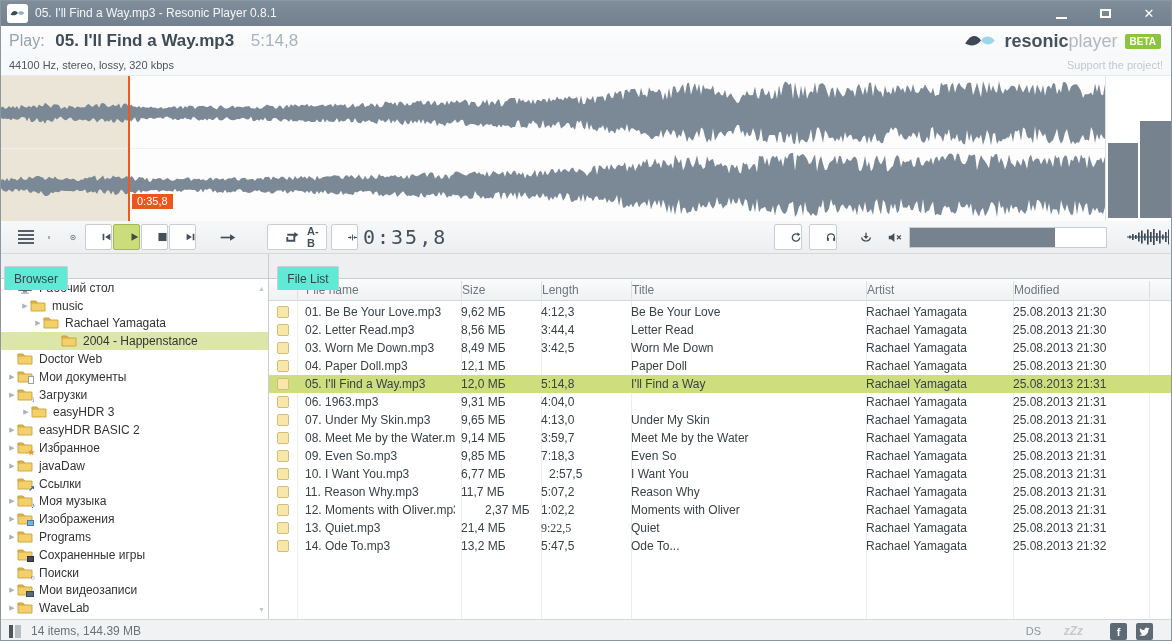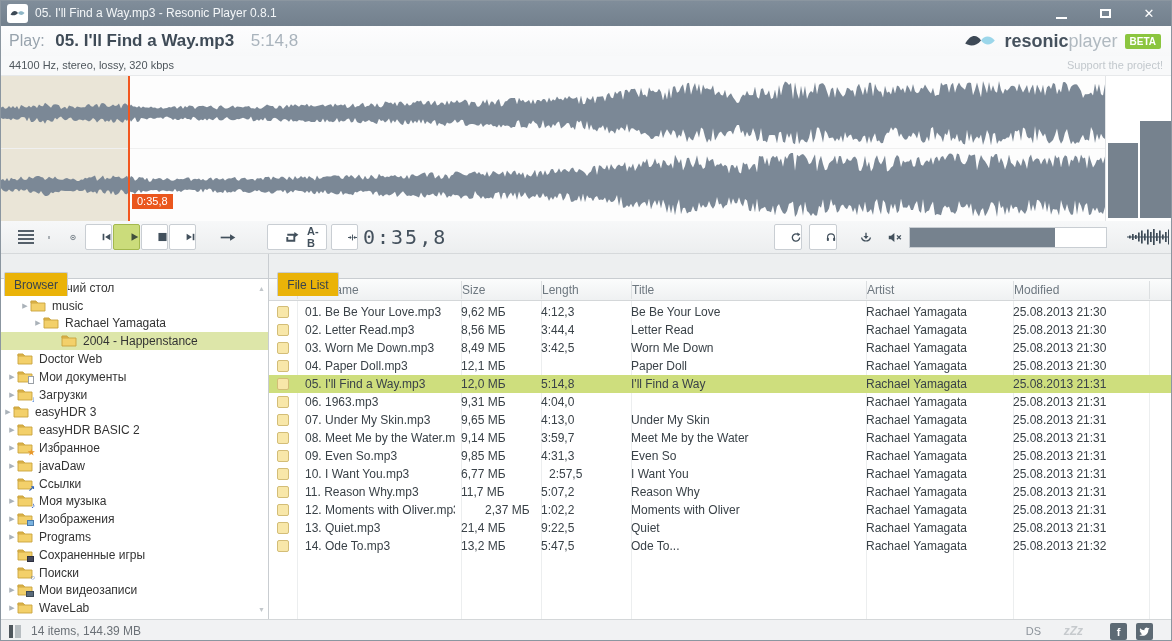--- a/index.html
+++ b/index.html
@@ -63,21 +63,21 @@
   .volume-slider { position:absolute; left:908px; top:6px; width:198px; height:21px;
                    background:#fff; border:1px solid #c9ced3; }
   .volume-fill { height:100%; background:#76828e; }
   .hamburger-lines div { width:16px; height:2px; background:#55606a; margin:2px 0; }
   .redbar-glyph { width:5px; height:13px; background:#c13b49; border-radius:1px; }
 
   
   .main { position:absolute; left:0; top:253px; width:100%; height:365px; }
   .tab-bar { position:absolute; left:0; top:0; width:100%; height:25px; background:#edeff0;
              border-bottom:1px solid #c9cdd1; }
-  .tab { position:absolute; top:18px; height:24px; background:#eab308; border:1px solid #c9cdd1;
+  .tab { position:absolute; top:12px; height:24px; background:#5eead4; border:1px solid #c9cdd1;
          border-bottom:none; border-radius:2px 2px 0 0; font-size:12px; color:#3a444c;
          display:flex; align-items:center; justify-content:center; z-index:2; }
   .browser-panel { position:absolute; left:0; top:0; width:268px; height:365px; background:#fff;
                    border-right:1px solid #c9cdd1; }
   .tree-body { position:absolute; left:0; top:25px; width:100%; height:340px; overflow:hidden; background:#fff; }
   .tree-row { position:relative; height:17.8px; display:flex; align-items:center; font-size:12px;
               color:#333; white-space:nowrap; }
   .tree-row.selected { background:#dde6a9; }
   .tree-arrow { width:10px; font-size:7px; color:#aab2b9; text-align:center; flex:none; }
   .tree-icon { position:relative; width:17px; height:14px; margin-right:5px; flex:none; }
@@ -358,21 +358,21 @@
             <span>Мои документы</span>
           </div>
           <div class="tree-row" style="padding-left: 6px;">
             <span class="tree-arrow">▶</span>
             <span class="tree-icon"><svg width="16" height="13" viewBox="0 0 16 13">
                 <path d="M1 2.2 L6 2.2 L7.6 4 L15 4 L15 12 L1 12 Z" fill="#f3d06a" stroke="#c9a33c" stroke-width="0.9"></path>
                 <path d="M1 2.2 L6 2.2 L7.6 4 L1 4 Z" fill="#e6ba4c" stroke="#c9a33c" stroke-width="0.9"></path>
               </svg><span class="ovl" style="color:#1e62c8">↓</span></span>
             <span>Загрузки</span>
           </div>
-          <div class="tree-row" style="padding-left: 2px;">
+          <div class="tree-row" style="padding-left: 20px;">
             <span class="tree-arrow">▶</span>
             <span class="tree-icon"><svg width="16" height="13" viewBox="0 0 16 13">
                 <path d="M1 2.2 L6 2.2 L7.6 4 L15 4 L15 12 L1 12 Z" fill="#f3d06a" stroke="#c9a33c" stroke-width="0.9"></path>
                 <path d="M1 2.2 L6 2.2 L7.6 4 L1 4 Z" fill="#e6ba4c" stroke="#c9a33c" stroke-width="0.9"></path>
               </svg></span>
             <span>easyHDR 3</span>
           </div>
           <div class="tree-row" style="padding-left: 6px;">
             <span class="tree-arrow">▶</span>
             <span class="tree-icon"><svg width="16" height="13" viewBox="0 0 16 13">
@@ -563,21 +563,21 @@
             <span class="cell" style="left: 192px; width: 76px;">9,14 МБ</span>
             <span class="cell" style="left: 272px; width: 86px;">3:59,7</span>
             <span class="cell" style="left: 362px; width: 231px;">Meet Me by the Water</span>
             <span class="cell" style="left: 597px; width: 143px;">Rachael Yamagata</span>
             <span class="cell" style="left: 744px; width: 132px;">25.08.2013 21:31</span>
           </div>
           <div class="file-row" style="top: 146px;">
             <div class="file-icon"></div>
             <span class="cell" style="left: 36px; width: 150px;">09. Even So.mp3</span>
             <span class="cell" style="left: 192px; width: 76px;">9,85 МБ</span>
-            <span class="cell" style="left: 272px; width: 86px;">4:31,3</span>
+            <span class="cell" style="left: 272px; width: 86px;">7:18,3</span>
             <span class="cell" style="left: 362px; width: 231px;">Even So</span>
             <span class="cell" style="left: 597px; width: 143px;">Rachael Yamagata</span>
             <span class="cell" style="left: 744px; width: 132px;">25.08.2013 21:31</span>
           </div>
           <div class="file-row" style="top: 164px;">
             <div class="file-icon"></div>
             <span class="cell" style="left: 36px; width: 150px;">10. I Want You.mp3</span>
             <span class="cell" style="left: 192px; width: 76px;">6,77 МБ</span>
             <span class="cell" style="left: 272px; width: 86px; margin-left: 8px;">2:57,5</span>
             <span class="cell" style="left: 362px; width: 231px;">I Want You</span>
@@ -599,21 +599,21 @@
             <span class="cell" style="left: 192px; width: 76px; margin-left: 24px;">2,37 МБ</span>
             <span class="cell" style="left: 272px; width: 86px;">1:02,2</span>
             <span class="cell" style="left: 362px; width: 231px;">Moments with Oliver</span>
             <span class="cell" style="left: 597px; width: 143px;">Rachael Yamagata</span>
             <span class="cell" style="left: 744px; width: 132px;">25.08.2013 21:31</span>
           </div>
           <div class="file-row" style="top: 218px;">
             <div class="file-icon"></div>
             <span class="cell" style="left: 36px; width: 150px;">13. Quiet.mp3</span>
             <span class="cell" style="left: 192px; width: 76px;">21,4 МБ</span>
-            <span class="cell" style="left: 272px; width: 86px;">9:22,5</span>
+            <span class="cell" style="left: 272px; width: 86px; font-family: Liberation Serif, serif;">9:22,5</span>
             <span class="cell" style="left: 362px; width: 231px;">Quiet</span>
             <span class="cell" style="left: 597px; width: 143px;">Rachael Yamagata</span>
             <span class="cell" style="left: 744px; width: 132px;">25.08.2013 21:31</span>
           </div>
           <div class="file-row" style="top: 236px;">
             <div class="file-icon"></div>
             <span class="cell" style="left: 36px; width: 150px;">14. Ode To.mp3</span>
             <span class="cell" style="left: 192px; width: 76px;">13,2 МБ</span>
             <span class="cell" style="left: 272px; width: 86px;">5:47,5</span>
             <span class="cell" style="left: 362px; width: 231px;">Ode To...</span>

